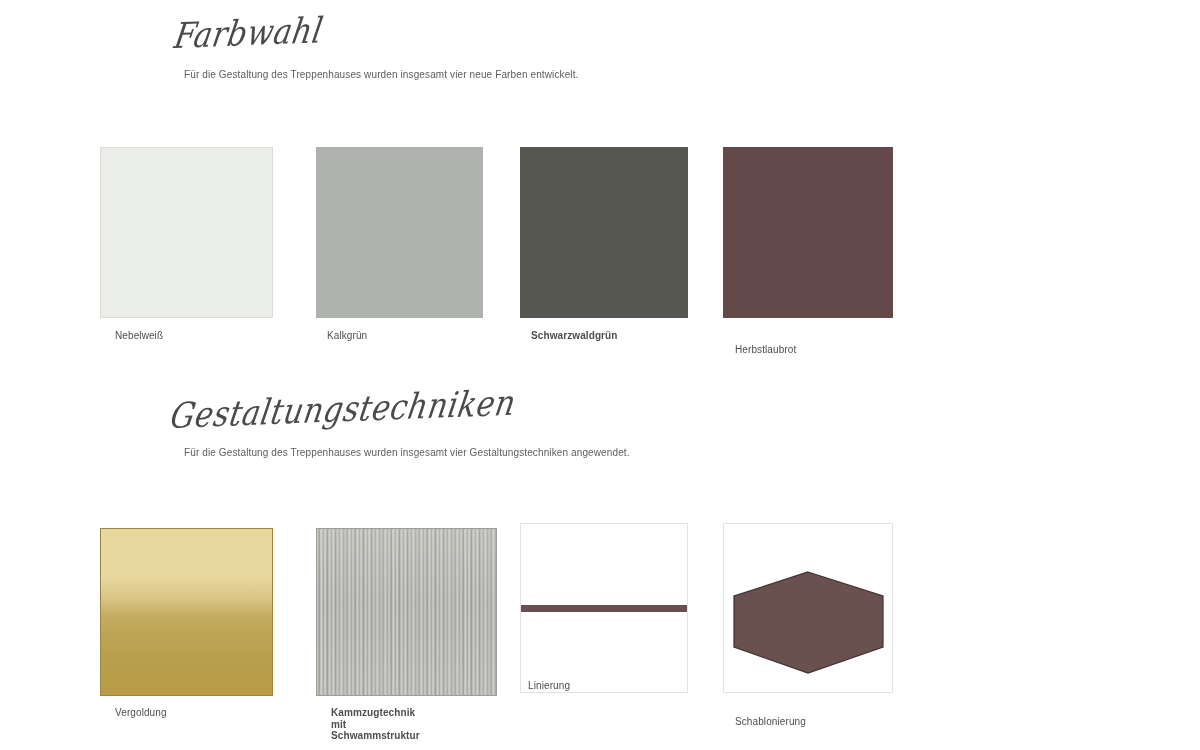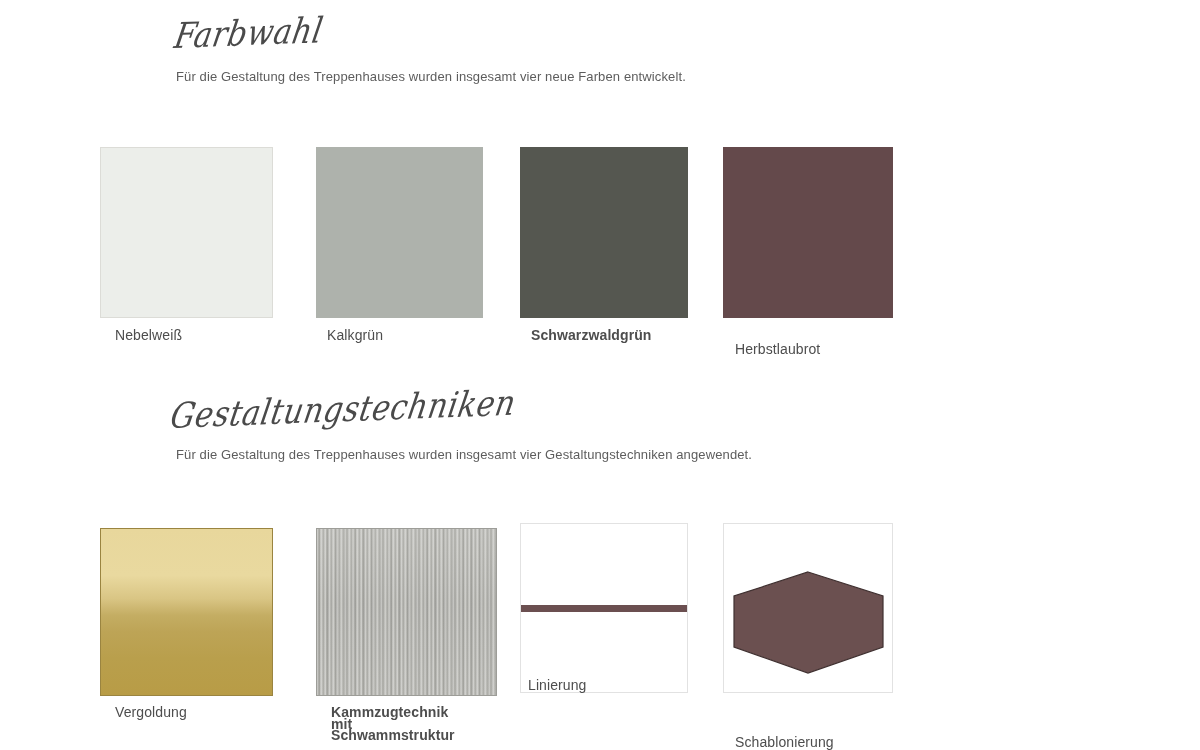--- a/index.html
+++ b/index.html
@@ -28,38 +28,39 @@
     transform: skewX(-12deg) rotate(-2.2deg);
     transform-origin: left bottom;
   }
   .script-heading .sh-inner {
     display: inline-block;
     transform: scaleY(1.18);
   }
 
   .section-sub {
     position: absolute;
-    font-size: 13px;
+    font-size: 10px;
     color: #5d5d5d;
     letter-spacing: 0.12px;
     white-space: nowrap;
+    margin-left: 8px;
   }
 
   .swatch-grid { position: absolute; left: 0; top: 0; }
 
   .swatch-cell { position: absolute; }
 
   .swatch-box {
     position: absolute;
     box-sizing: border-box;
   }
 
   .swatch-label {
     position: absolute;
-    font-size: 14px;
+    font-size: 10px;
     color: #4d4d4d;
     line-height: 11.5px;
     white-space: pre-line;
     letter-spacing: 0.1px;
   }
 
   
   .fill-nebelweiss {
     background: #eceeea;
     border: 1px solid #dcdcd7;
@@ -191,17 +192,17 @@
       <div class="swatch-label" style="left:528px; top:680px;">Linierung</div>
     </div>
 
     <div class="swatch-cell">
       <div class="swatch-box fill-schablonierung" style="left:723px; top:523px; width:170px; height:170px;"></div>
       <div class="hex-wrap" style="left:723px; top:523px; width:170px; height:178px;">
         <svg width="170" height="178" viewBox="0 0 170 178">
           <polygon points="46,88 70,13 121,13 147,88 121,162 70,162" transform="rotate(90 85 88)" fill="#6b5050" stroke="#3f3030" stroke-width="1.2"></polygon>
         </svg>
       </div>
-      <div class="swatch-label" style="left:735px; top:737px;">Schablonierung</div>
+      <div class="swatch-label" style="left:735px; top:716px;">Schablonierung</div>
     </div>
 
   </div>
 </div>
 
 </body></html>

